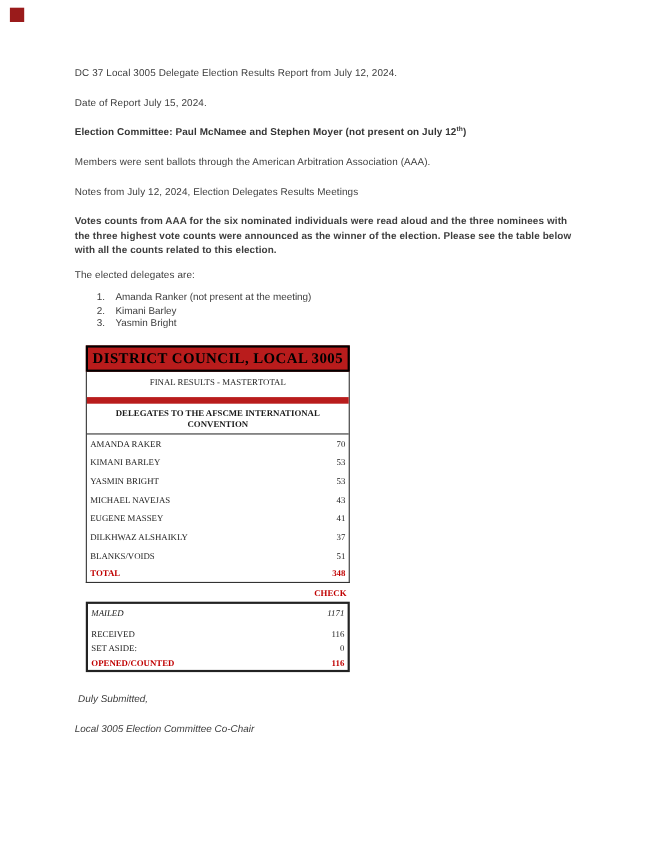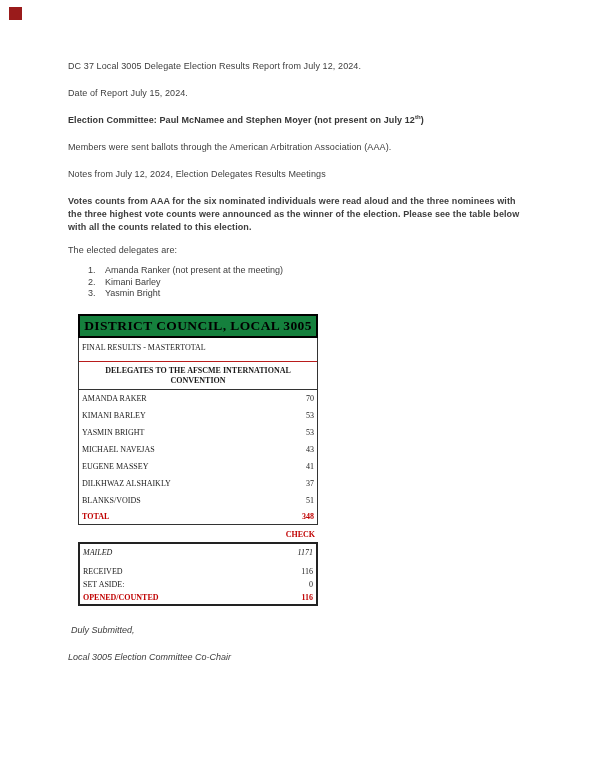--- a/index.html
+++ b/index.html
@@ -11,25 +11,25 @@
   .bold{font-weight:bold;color:#353535;}
   .bline sup{font-size:6px;vertical-align:super;line-height:0;}
   .para{margin-bottom:10px;}
   .pline{display:block;font-weight:bold;}
   .elected{margin-bottom:8px;}
   .dlist{margin:0 0 14px 20px;}
   .ditem{font-size:9px;line-height:11.5px;display:flex;}
   .dnum{width:17px;}
   
   .rtable{width:240px;margin:0 0 0 10px;font-family:"Liberation Serif",serif;color:#1a1a1a;}
-  .t-title{border:2px solid #000;background:#15803d;height:20px;display:flex;align-items:center;
+  .t-title{border:2px solid #000;background:#b91c1c;height:20px;display:flex;align-items:center;
            justify-content:center;font-weight:bold;font-size:13.5px;letter-spacing:.4px;color:#000;}
   .t-body{border-left:1px solid #333;border-right:1px solid #333;border-bottom:1px solid #333;}
-  .t-sub{display:flex;justify-content:flex-start;padding:5px 3px 9px 3px;font-size:8px;
-         border-bottom:1px solid #b91c1c;}
+  .t-sub{display:flex;justify-content:center;padding:5px 3px 9px 3px;font-size:8px;
+         border-bottom:6px solid #b91c1c;}
   .t-sect{text-align:center;padding:4px 0 3px 0;font-size:8px;font-weight:bold;border-bottom:1px solid #333;}
   .t-sect span{display:block;line-height:10px;}
   .t-row{display:flex;justify-content:space-between;align-items:flex-end;height:17px;
          padding:0 3px 4px 3px;box-sizing:border-box;font-size:8px;}
   .t-row.total{height:15px;padding-bottom:3px;font-weight:bold;color:#c00000;}
   .t-check-label{text-align:right;padding-right:3px;margin-top:5px;font-size:8px;font-weight:bold;color:#c00000;}
   .t-checkbox{border:2px solid #222;margin-top:3px;}
   .c-row{display:flex;justify-content:space-between;padding:1px 3px;font-size:8px;line-height:11px;}
   .c-row.first{padding:3px 3px 7px 3px;font-style:italic;}
   .c-row.redrow{font-weight:bold;color:#c00000;}

